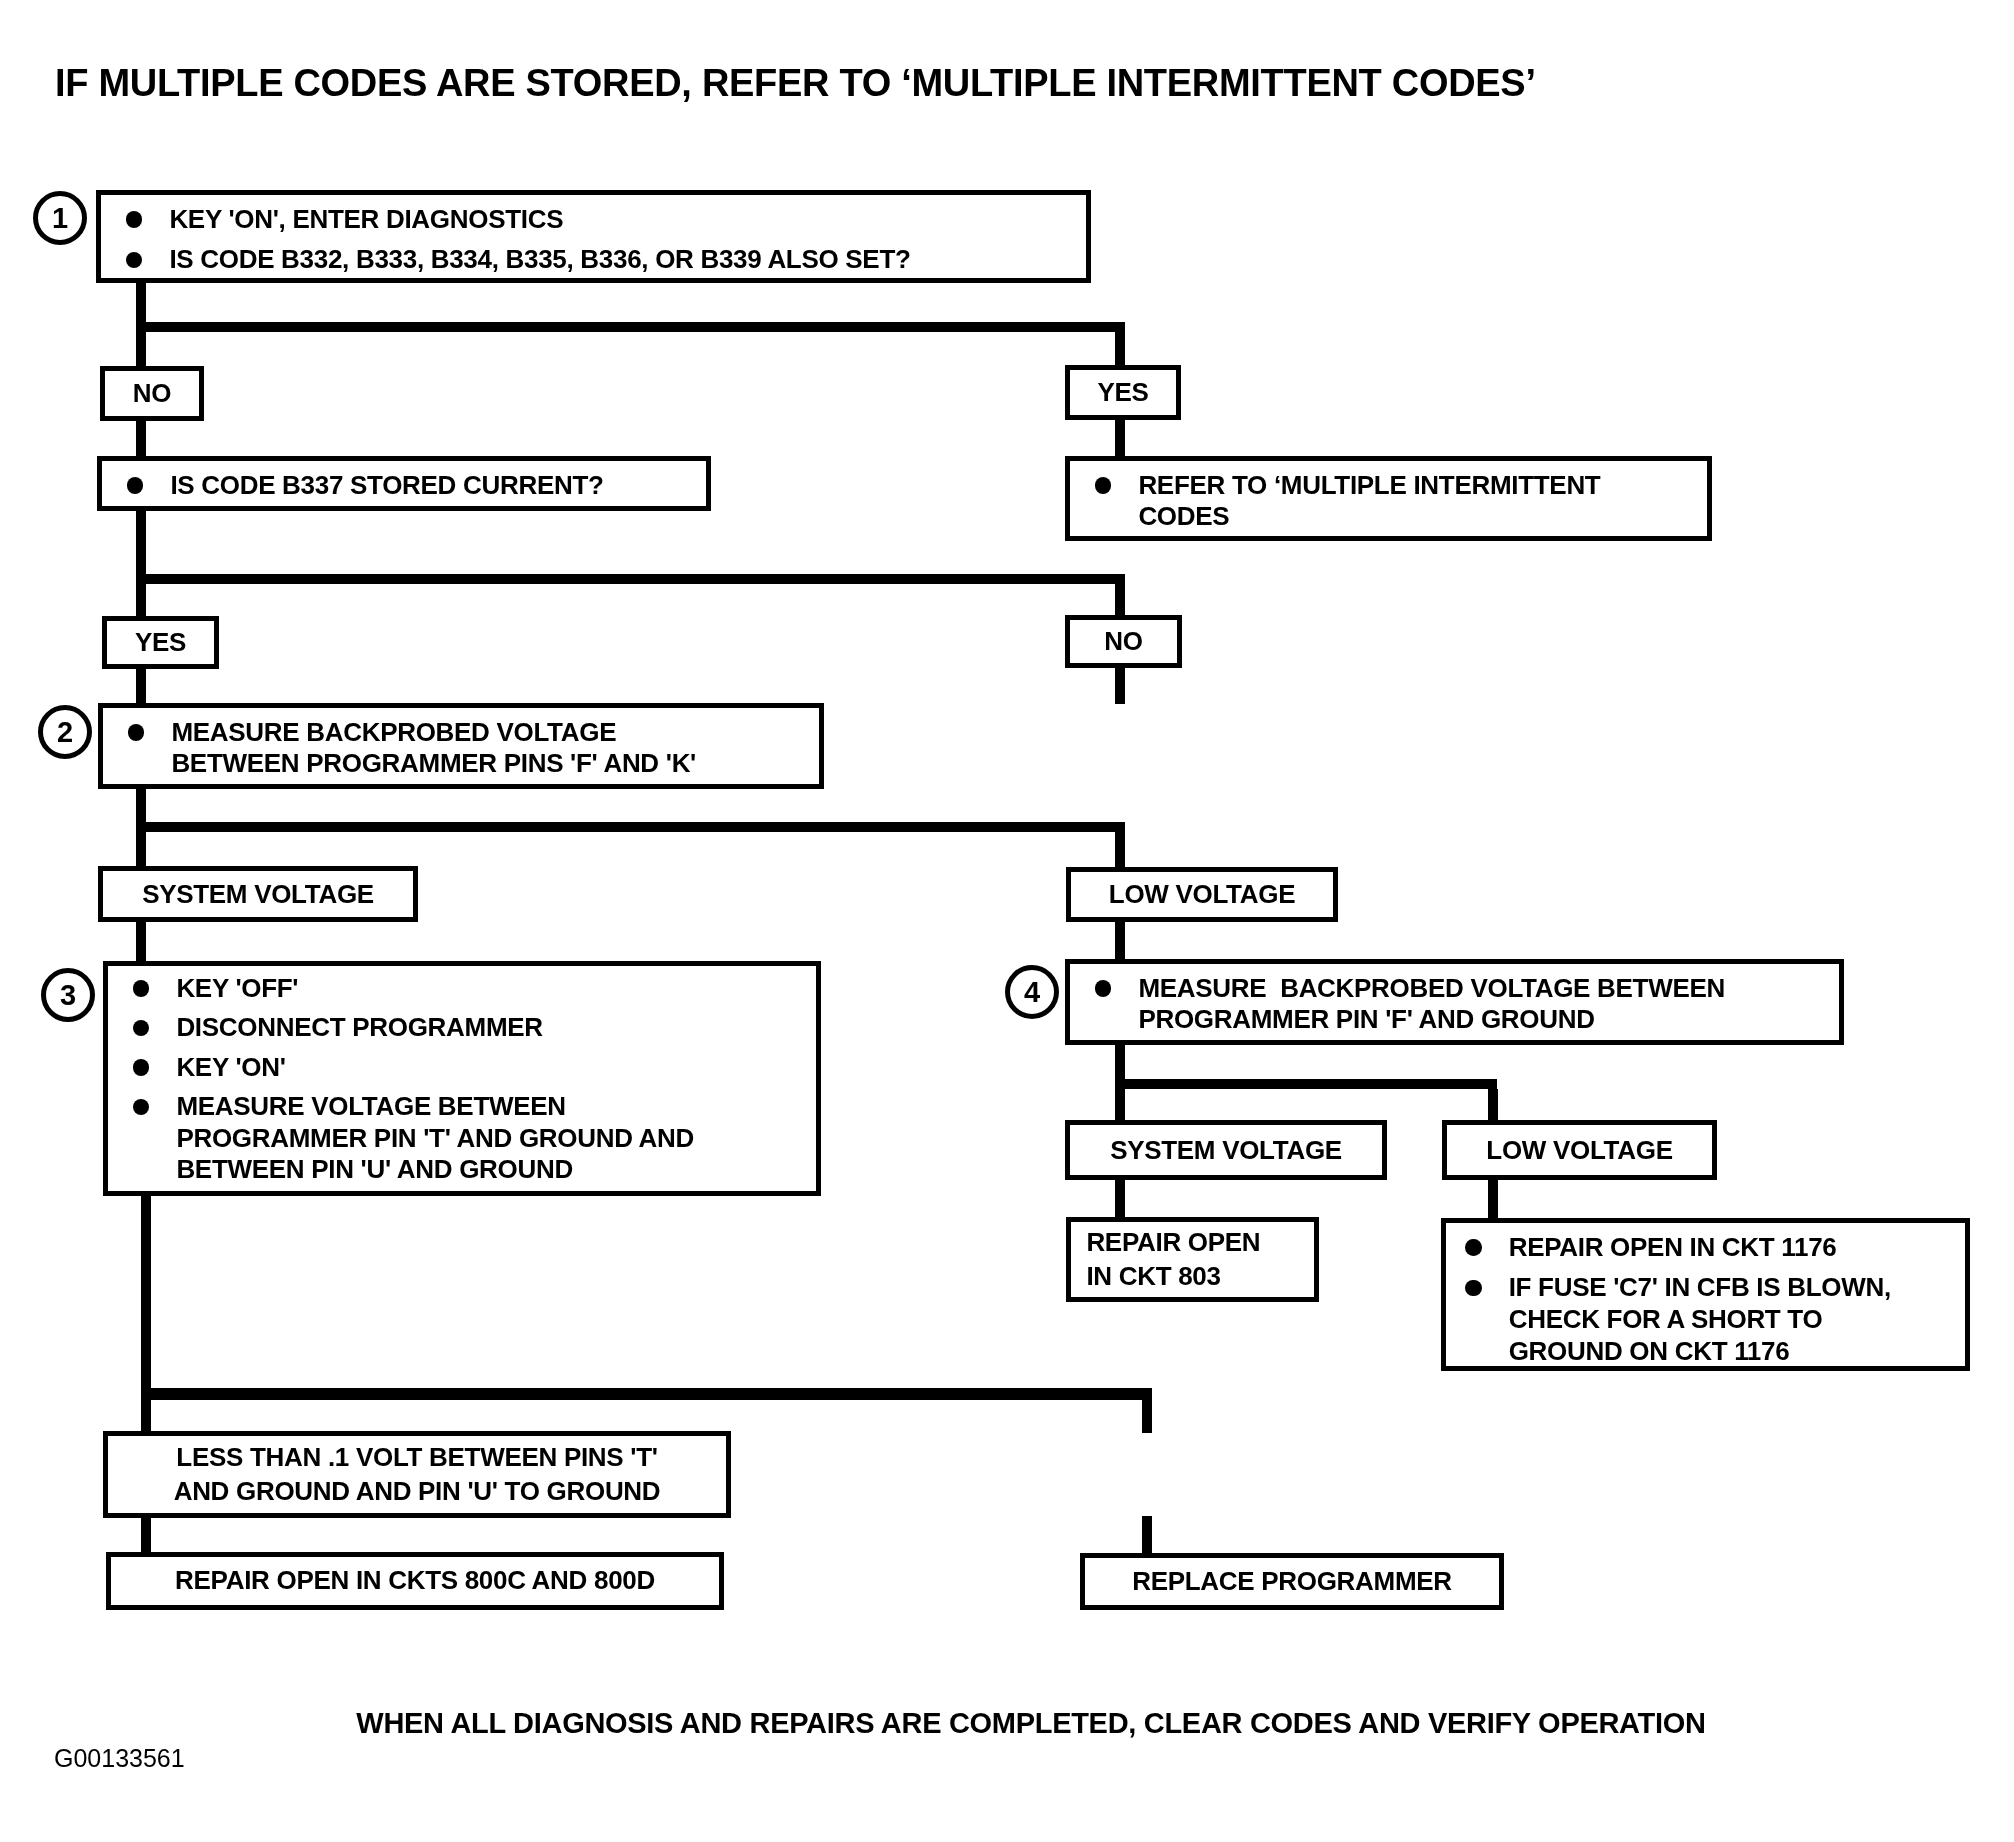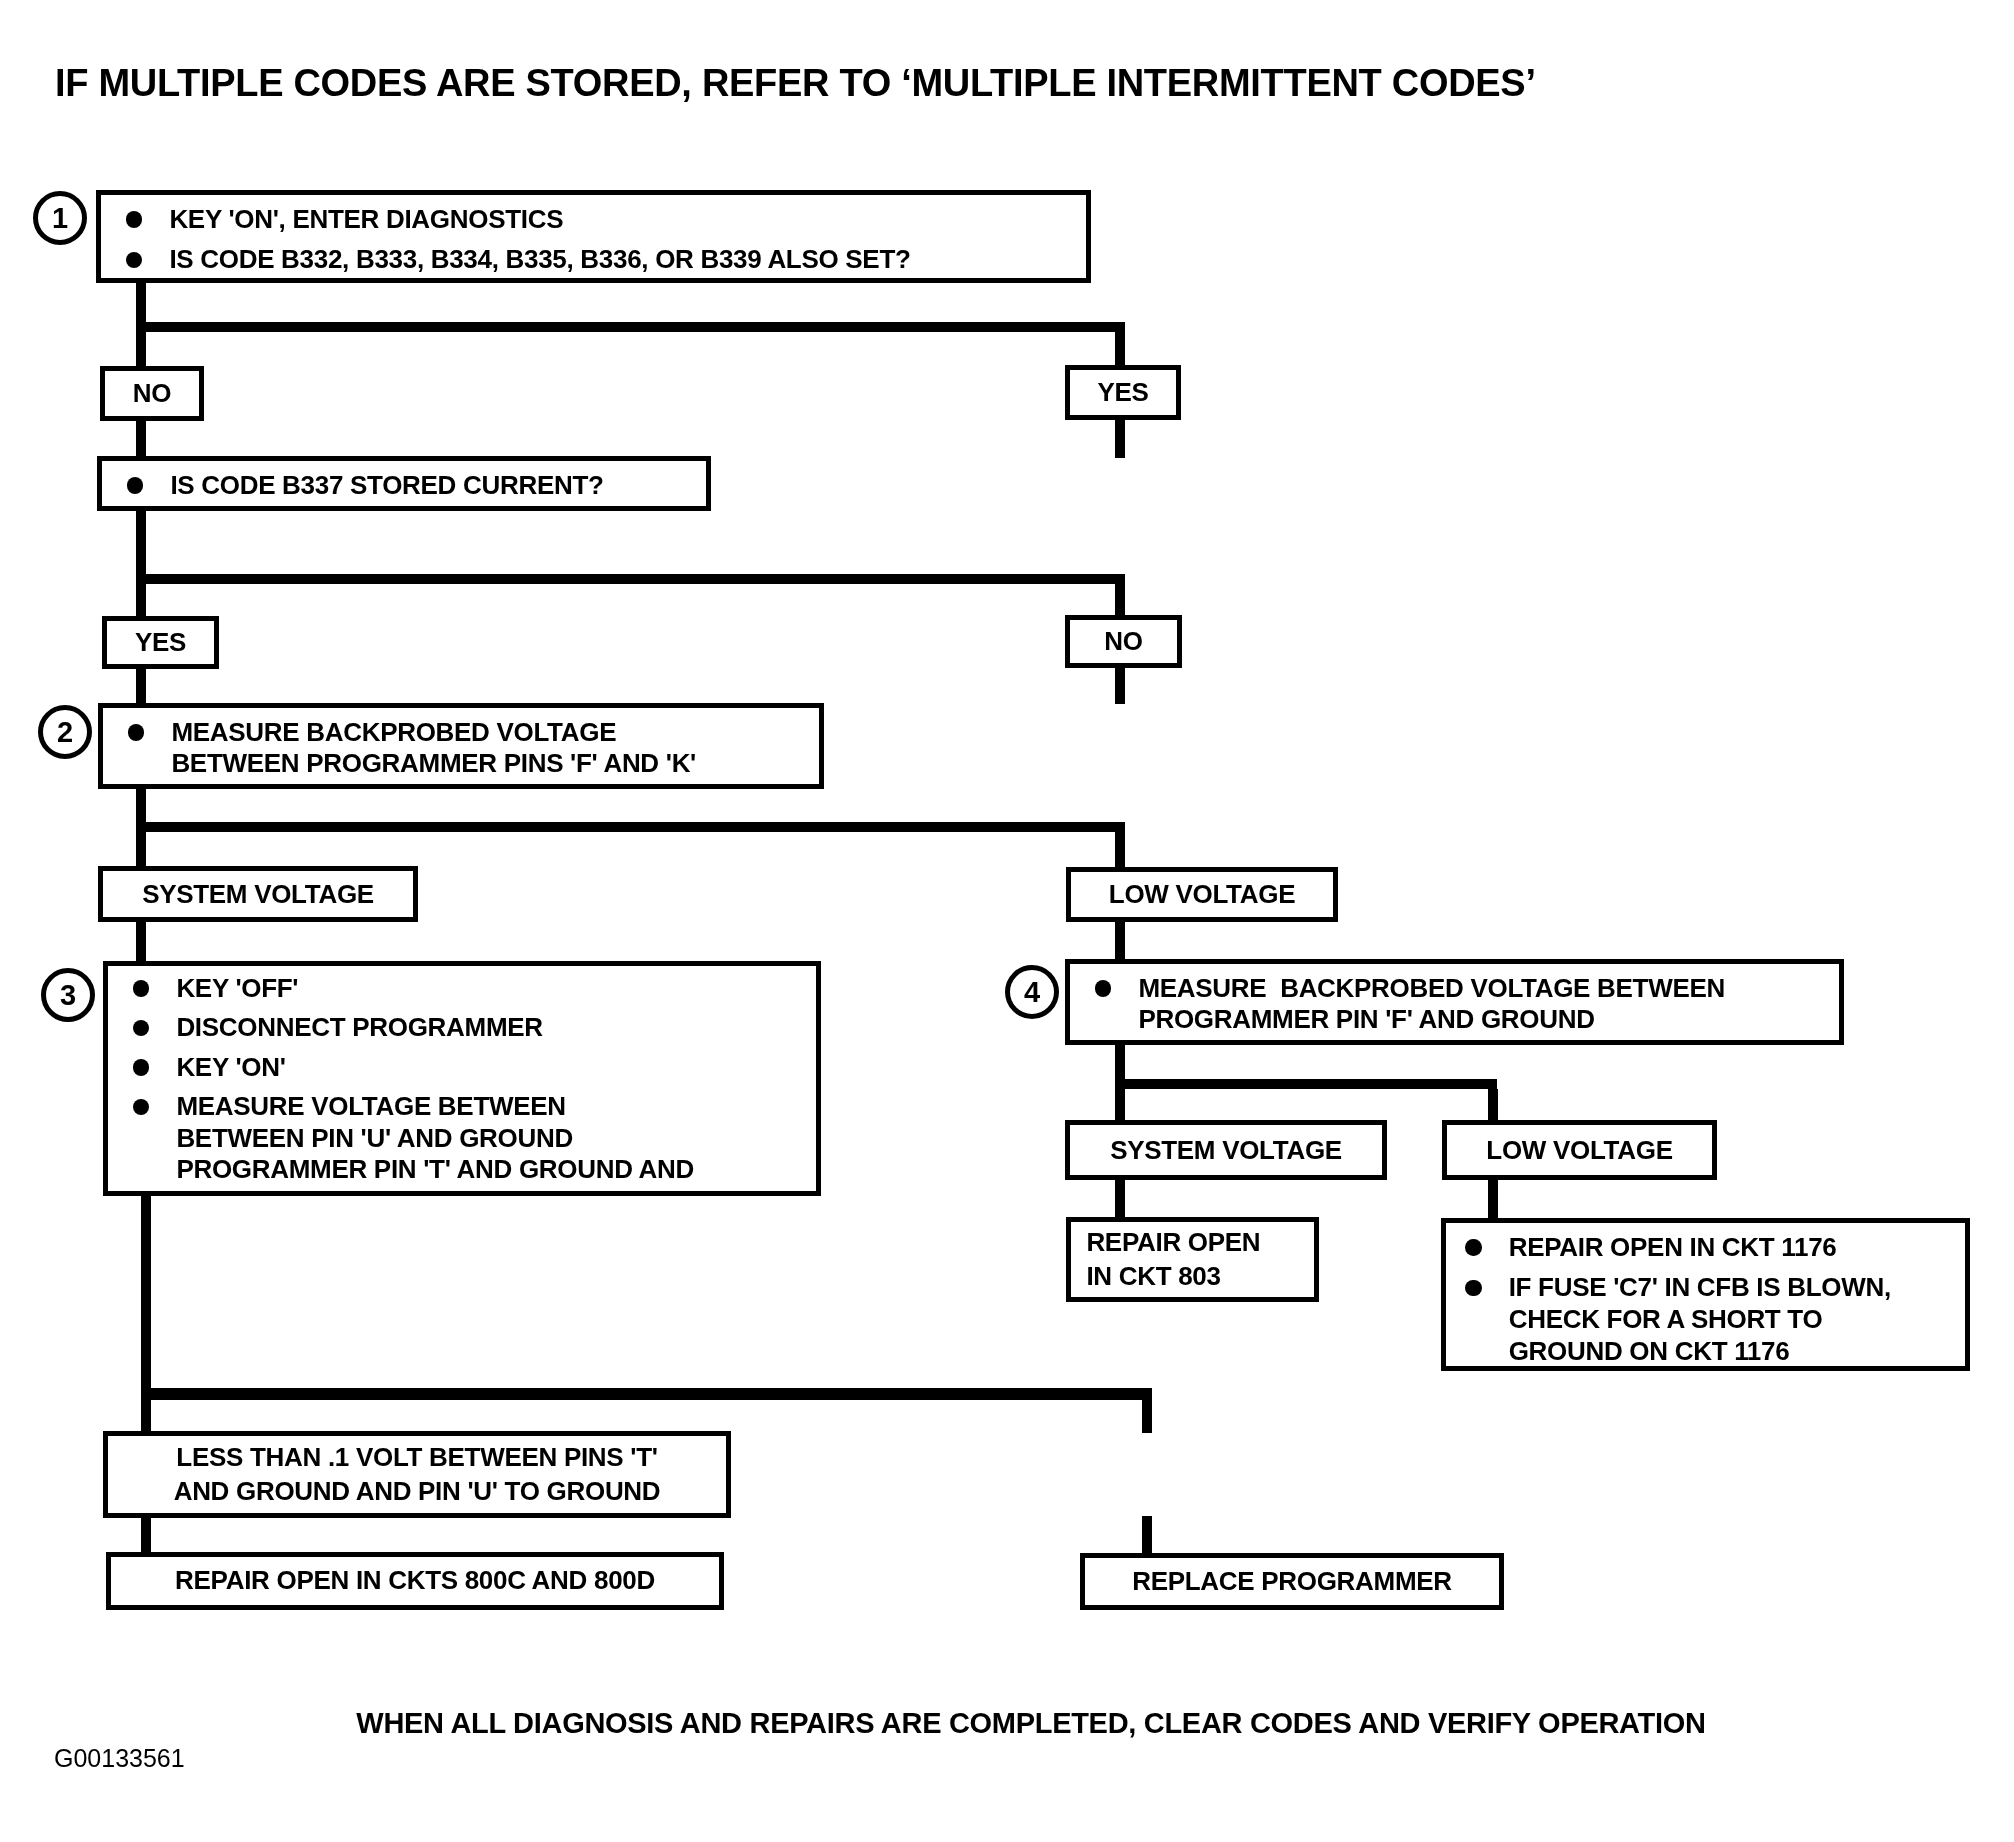--- a/index.html
+++ b/index.html
@@ -109,20 +109,29 @@
 
   <div class="box blist" style="left:97px;top:456px;width:614px;height:55px">
     <div class="bi">
       <span class="dot"></span>
       <div class="bt">
           <div class="t-line">IS CODE B337 STORED CURRENT?</div>
         </div>
     </div>
   </div>
 
+  <div class="box blist" style="left:1065px;top:456px;width:647px;height:85px">
+    <div class="bi">
+      <span class="dot"></span>
+      <div class="bt">
+        <div class="t-line">REFER TO ‘MULTIPLE INTERMITTENT</div>
+        <div class="t-line">CODES</div>
+      </div>
+    </div>
+  </div>
 
   <div class="box lbl" style="left:102px;top:616px;width:117px;height:53px">YES</div>
   <div class="box lbl" style="left:1065px;top:615px;width:117px;height:53px">NO</div>
 
   <div class="box blist" style="left:98px;top:703px;width:726px;height:86px">
     <div class="bi">
       <span class="dot"></span>
       <div class="bt">
         <div class="t-line">MEASURE BACKPROBED VOLTAGE</div>
         <div class="t-line">BETWEEN PROGRAMMER PINS 'F' AND 'K'</div>
@@ -150,22 +159,22 @@
     <div class="bi">
       <span class="dot"></span>
       <div class="bt">
           <div class="t-line">KEY 'ON'</div>
         </div>
     </div>
     <div class="bi">
       <span class="dot"></span>
       <div class="bt">
         <div class="t-line">MEASURE VOLTAGE BETWEEN</div>
+        <div class="t-line">PROGRAMMER PIN 'T' AND GROUND AND</div>
         <div class="t-line">BETWEEN PIN 'U' AND GROUND</div>
-        <div class="t-line">PROGRAMMER PIN 'T' AND GROUND AND</div>
       </div>
     </div>
   </div>
 
   <div class="box blist" style="left:1065px;top:959px;width:779px;height:86px">
     <div class="bi">
       <span class="dot"></span>
       <div class="bt">
         <div class="t-line">MEASURE  BACKPROBED VOLTAGE BETWEEN</div>
         <div class="t-line">PROGRAMMER PIN 'F' AND GROUND</div>

